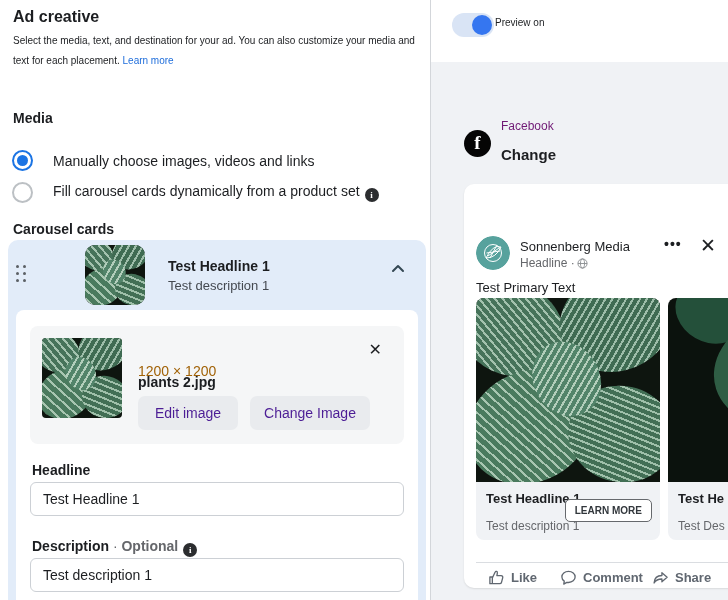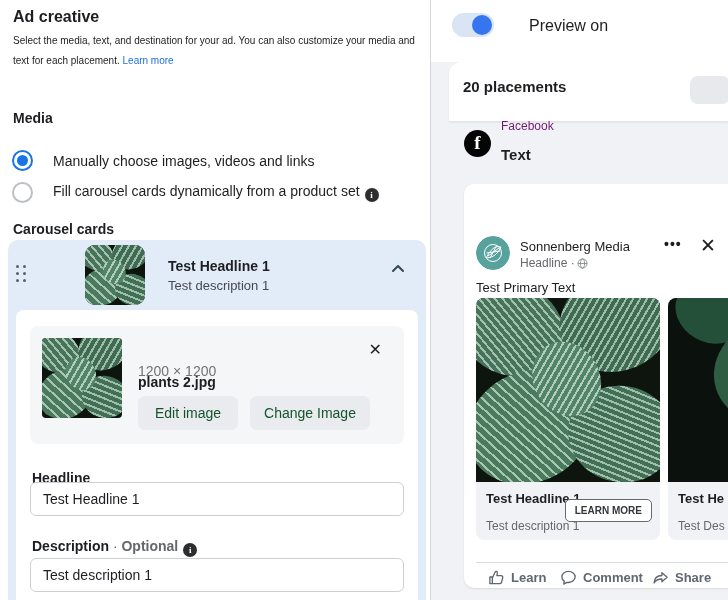--- a/index.html
+++ b/index.html
@@ -30,38 +30,38 @@
   .drag-dots i { background:#5b6065; border-radius:50%; width:3px; height:3px; }
   .cc-thumb { position:absolute; left:77px; top:5px; width:60px; height:60px; border-radius:10px; overflow:hidden; }
   .cc-title { position:absolute; left:160px; top:18px; font-size:14px; font-weight:600; }
   .cc-sub   { position:absolute; left:160px; top:38px; font-size:13px; color:#444950; }
   .chev-btn { position:absolute; right:16px; top:18px; width:24px; height:24px; background:none; border:none; cursor:pointer; }
 
   .inner-card { position:absolute; left:8px; top:70px; width:402px; height:310px; background:#fff; border-radius:8px; }
   .media-panel { position:absolute; left:14px; top:16px; width:374px; height:118px; background:#f5f6f7; border-radius:8px; }
   .mp-thumb { position:absolute; left:12px; top:12px; width:80px; height:80px; border-radius:4px; overflow:hidden; }
   .mp-name { position:absolute; left:108px; top:16px; font-size:14px; font-weight:700;margin-top:32px; }
-  .mp-dims { position:absolute; left:108px; top:37px; font-size:14px; color:#737373;text-align:right; }
+  .mp-dims { position:absolute; left:108px; top:37px; font-size:14px; color:#a16207;text-align:right; }
   .mp-close { position:absolute; right:22px; top:16px; font-size:16px; color:#1c1e21; background:none; border:none; cursor:pointer; line-height:1; }
   .gray-btn { position:absolute; top:70px; height:34px; border:none; border-radius:7px; background:#e9ebee;
-              font-family:inherit; font-size:14px; font-weight:500; color:#14532d; cursor:pointer; }
+              font-family:inherit; font-size:14px; font-weight:500; color:#4c1d95; cursor:pointer; }
   .field-label { position:absolute; left:16px; font-size:14px; font-weight:700; }
   .field-label .opt { color:#65676b; font-weight:700; }
   .field-label .sep { color:#65676b; font-weight:400; }
   .text-input { position:absolute; left:14px; width:374px; height:34px; border:1px solid #ccd0d5; border-radius:6px;
                 padding:0 12px; font-family:inherit; font-size:14px; color:#1c1e21; background:#fff; }
 
   
   .divider-v { position:absolute; left:430px; top:0; width:1px; height:600px; background:#d3d6da; }
   .right-bg { position:absolute; left:431px; top:0; width:297px; height:600px; background:#f0f2f5; }
   .right-topbar { position:absolute; left:431px; top:0; width:297px; height:62px; background:#fff; }
 
   .toggle { position:absolute; left:452px; top:13px; width:42px; height:24px; border-radius:13px; background:#d9e4f5; cursor:pointer; }
   .toggle .knob { position:absolute; right:2px; top:2px; width:20px; height:20px; border-radius:50%; background:#3576f0; }
-  .toggle-label { position:absolute; left:529px; top:17px; font-size:16px; }
+  .toggle-label { position:absolute; left:495px; top:17px; font-size:10px; }
 
   .placements-card { position:absolute; left:449px; top:62px; width:279px; height:60px; background:#fff;
                      border-radius:12px 0 0 0; border-bottom:1px solid #e4e6e9; box-shadow:0 1px 2px rgba(0,0,0,.06); }
   .placements-title { position:absolute; left:14px; top:16px; font-size:15px; font-weight:700; }
   .placements-pill { position:absolute; left:241px; top:14px; width:40px; height:28px; background:#e7e9ec; border-radius:8px; border:none; cursor:pointer; }
 
   .fb-logo { position:absolute; left:464px; top:130px; width:27px; height:27px; border-radius:50%; background:#050505;
              color:#fff; font-weight:700; font-size:19px; text-align:center; line-height:26px; font-family:"Liberation Serif", serif; }
   .plat-name { position:absolute; left:501px; top:119px; font-size:12px; color:#701a75; }
   .plat-place { position:absolute; left:501px; top:146px; font-size:15px; font-weight:700; }
@@ -157,48 +157,44 @@
                 <i class="l5"></i>
               </div>
             </div>
           <div class="mp-name">plants 2.jpg</div>
           <div class="mp-dims">1200 × 1200</div>
           <button class="mp-close">✕</button>
           <button class="gray-btn" style="left:108px;width:100px;">Edit image</button>
           <button class="gray-btn" style="left:220px;width:120px;">Change Image</button>
         </div>
 
-        <div class="field-label" style="top:160px;">Headline</div>
+        <div class="field-label" style="top:152px;">Headline</div>
         <input class="text-input" style="top: 172px;" value="Test Headline 1">
 
         <div class="field-label" style="top:228px;">
           <span>Description</span><span class="sep"> · </span><span class="opt">Optional</span><span class="info-icon">i</span>
         </div>
         <input class="text-input" style="top: 248px;" value="Test description 1">
       </div>
     </div>
   </div>
 
   <div class="right-bg"></div>
   <div class="right-topbar"></div>
   <div class="divider-v"></div>
 
   <div class="toggle">
       <span class="knob"></span>
     </div>
   <div class="toggle-label">Preview on</div>
 
-  <div class="placements-card">
-    <div class="placements-title">20 placements</div>
-    <button class="placements-pill" aria-label="placements options"></button>
-  </div>
 
   <div class="fb-logo">f</div>
   <div class="plat-name">Facebook</div>
-  <div class="plat-place">Text</div>
+  <div class="plat-place">Change</div>
 
   <div class="preview-card">
     <div class="avatar">
       <svg width="34" height="34" viewBox="0 0 34 34">
         <circle cx="17" cy="17" r="17" fill="#57a29d"></circle>
         <g fill="none" stroke="#ffffff" stroke-width="1">
           <ellipse cx="17" cy="17" rx="8.5" ry="8.5"></ellipse>
           <path d="M10 22 Q17 8 25 11 Q20 22 10 22 Z"></path>
           <path d="M12 20 L23 12 M14 22 L21 9 M10.5 17 L24 15"></path>
         </g>
@@ -245,21 +241,21 @@
       <div class="hl">Test He</div>
       <div class="ds">Test Des</div>
     </div>
 
     <div class="pv-divider"></div>
 
     <div class="pv-action" style="left:24px;">
       <svg width="17" height="17" viewBox="0 0 18 18">
           <path d="M2 8.5 H4.6 V15.5 H2 Z M4.6 9.5 L7.6 3.2 C8.1 2 10.2 2.5 9.9 4.3 L9.4 7 H13.9 C15.1 7 15.9 8 15.6 9.1 L14.3 14.1 C14.1 15 13.3 15.5 12.4 15.5 H4.6 Z" fill="none" stroke="#606770" stroke-width="1.4" stroke-linejoin="round"></path>
         </svg>
-      <span>Learn</span>
+      <span>Like</span>
     </div>
     <div class="pv-action" style="left:96px;">
       <svg width="17" height="17" viewBox="0 0 18 18">
           <path d="M9 2.5 C5 2.5 2 5.2 2 8.4 C2 10.2 3 11.8 4.5 12.8 L4 16 L7.2 14.1 C7.8 14.2 8.4 14.3 9 14.3 C13 14.3 16 11.6 16 8.4 S13 2.5 9 2.5 Z" fill="none" stroke="#606770" stroke-width="1.4" stroke-linejoin="round"></path>
         </svg>
       <span>Comment</span>
     </div>
     <div class="pv-action" style="left:188px;">
       <svg width="17" height="17" viewBox="0 0 18 18">
           <path d="M10.5 4 L16 8.8 L10.5 13.5 V10.6 C6 10.6 3.6 12.4 2.2 14.8 C2.5 10 5.5 6.9 10.5 6.9 Z" fill="none" stroke="#606770" stroke-width="1.4" stroke-linejoin="round"></path>

